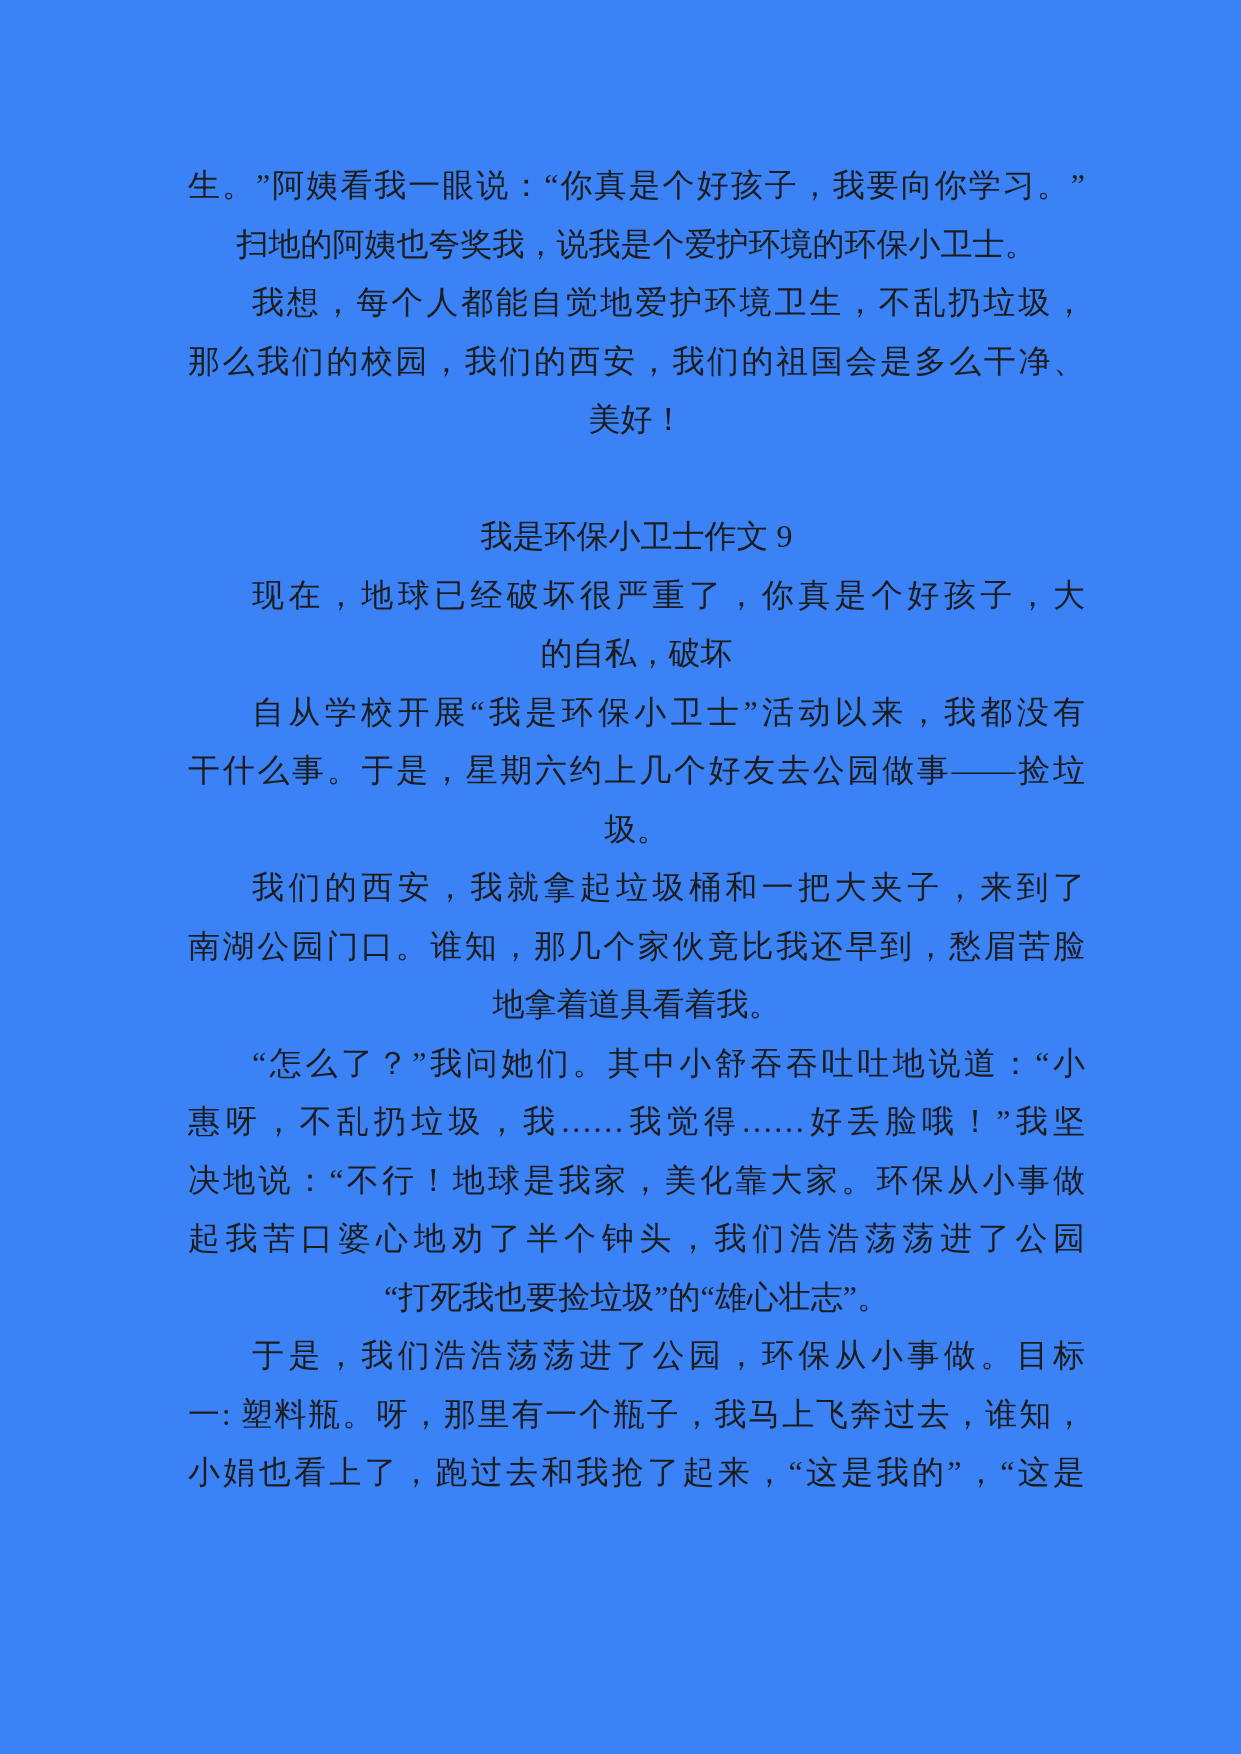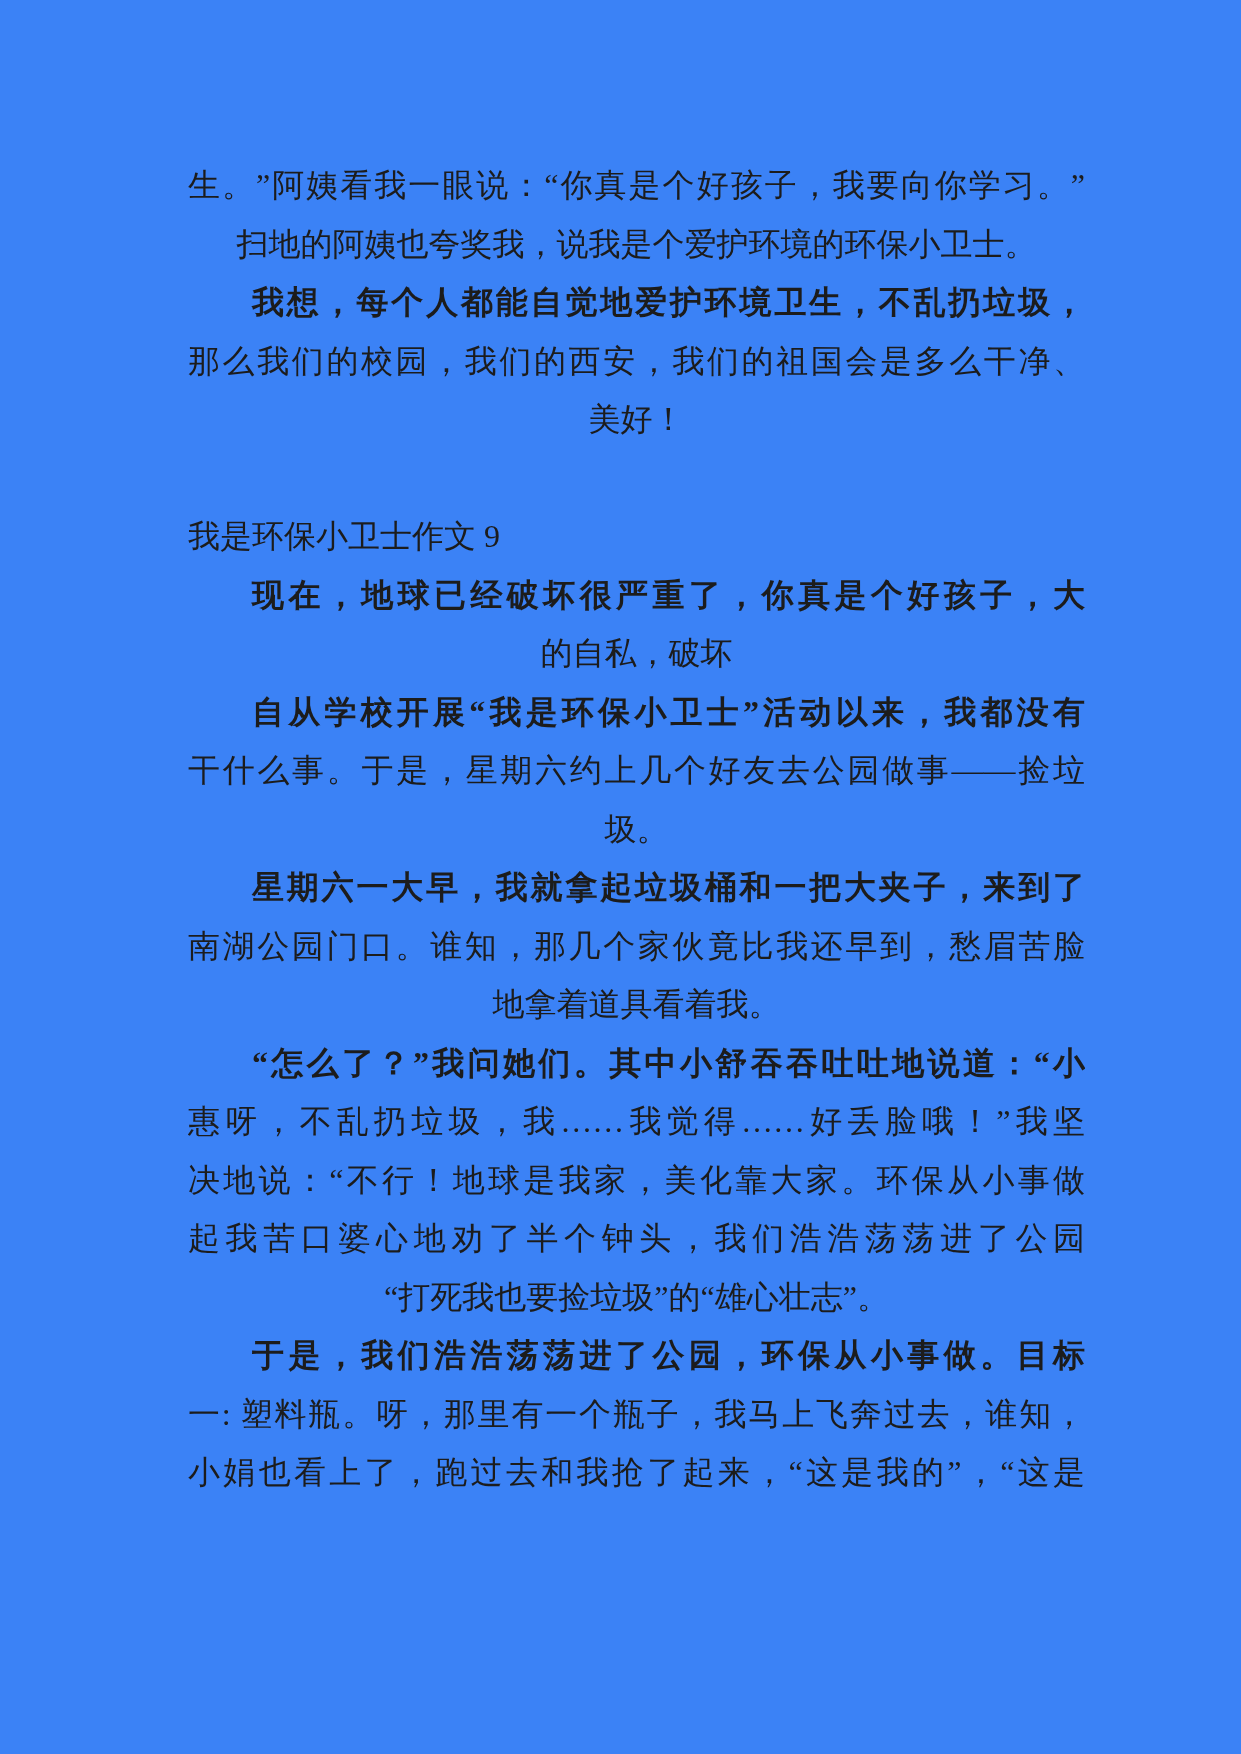--- a/index.html
+++ b/index.html
@@ -30,47 +30,46 @@
     text-align: center;
     overflow: hidden;
   }
   .line.fill {
     text-align: justify;
     text-align-last: justify;
     text-justify: inter-character;
   }
   .line.indent {
     text-indent: 64px;
-    font-weight: bold;
   }
   .line.blank {
     
   }
   .line.heading {
-    text-align: left;
+    text-align: center;
   }
 </style>
 </head>
 <body>
 
 <div class="page">
   <div class="content" id="doc-content">
       <div class="line fill">生。”阿姨看我一眼说：“你真是个好孩子，我要向你学习。”</div>
       <div class="line">扫地的阿姨也夸奖我，说我是个爱护环境的环保小卫士。</div>
       <div class="line indent fill">我想，每个人都能自觉地爱护环境卫生，不乱扔垃圾，</div>
       <div class="line fill">那么我们的校园，我们的西安，我们的祖国会是多么干净、</div>
       <div class="line">美好！</div>
       <div class="line blank"></div>
       <div class="line heading">我是环保小卫士作文 9</div>
       <div class="line indent fill">现在，地球已经破坏很严重了，你真是个好孩子，大</div>
       <div class="line">的自私，破坏</div>
       <div class="line indent fill">自从学校开展“我是环保小卫士”活动以来，我都没有</div>
       <div class="line fill">干什么事。于是，星期六约上几个好友去公园做事——捡垃</div>
       <div class="line">圾。</div>
-      <div class="line indent fill">星期六一大早，我就拿起垃圾桶和一把大夹子，来到了</div>
+      <div class="line indent fill">我们的西安，我就拿起垃圾桶和一把大夹子，来到了</div>
       <div class="line fill">南湖公园门口。谁知，那几个家伙竟比我还早到，愁眉苦脸</div>
       <div class="line">地拿着道具看着我。</div>
       <div class="line indent fill">“怎么了？”我问她们。其中小舒吞吞吐吐地说道：“小</div>
       <div class="line fill">惠呀，不乱扔垃圾，我……我觉得……好丢脸哦！”我坚</div>
       <div class="line fill">决地说：“不行！地球是我家，美化靠大家。环保从小事做</div>
       <div class="line fill">起我苦口婆心地劝了半个钟头，我们浩浩荡荡进了公园</div>
       <div class="line">“打死我也要捡垃圾”的“雄心壮志”。</div>
       <div class="line indent fill">于是，我们浩浩荡荡进了公园，环保从小事做。目标</div>
       <div class="line fill">一: 塑料瓶。呀，那里有一个瓶子，我马上飞奔过去，谁知，</div>
       <div class="line fill">小娟也看上了，跑过去和我抢了起来，“这是我的”，“这是</div>

